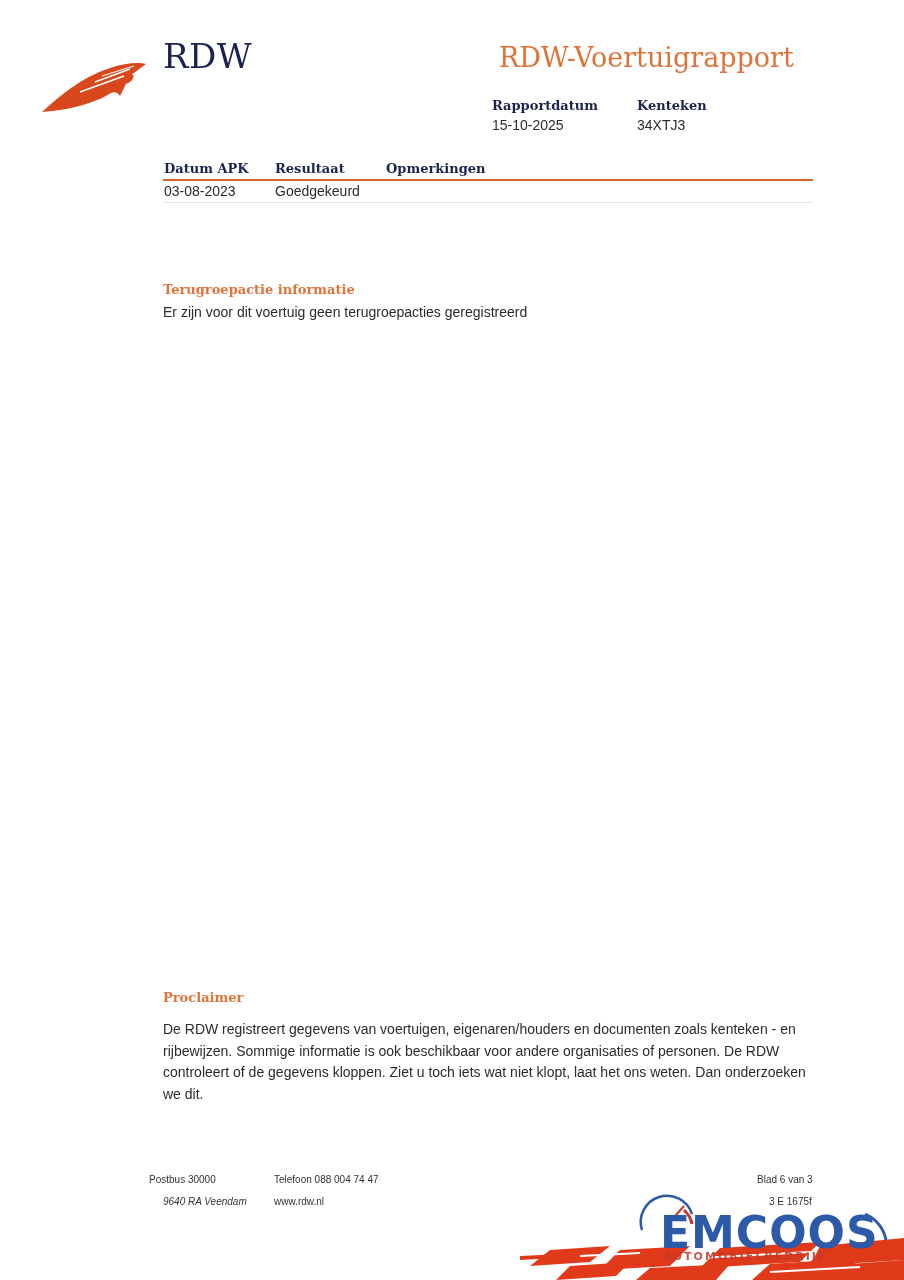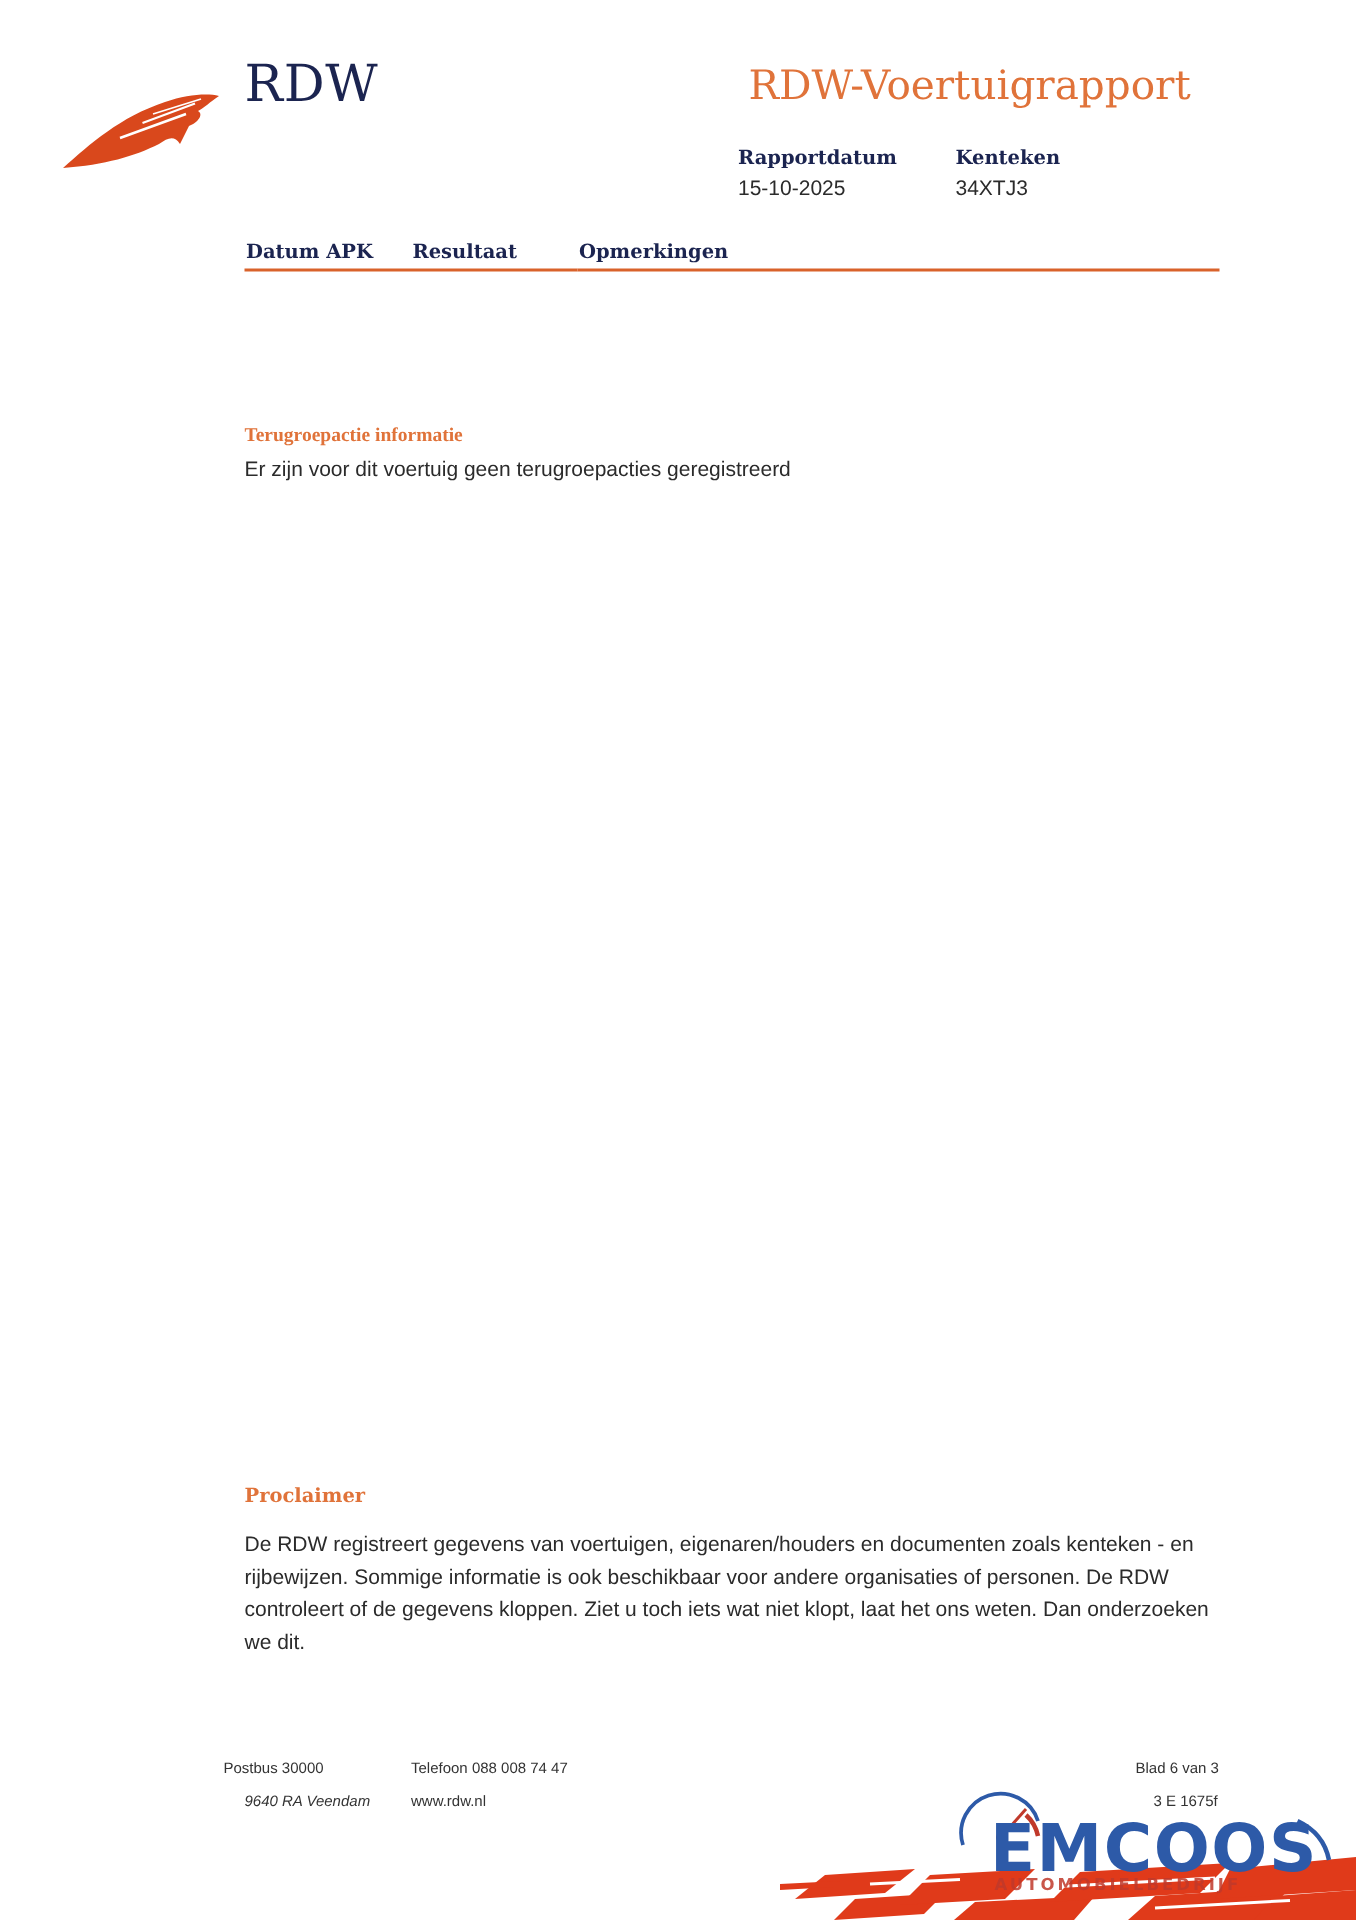--- a/index.html
+++ b/index.html
@@ -17,21 +17,21 @@
     .meta.date { left: 492px; }
     .meta.plate { left: 637px; }
 
     .apk-table { position: absolute; left: 163px; top: 160px; width: 650px; border-collapse: collapse; }
     .apk-table th { font-family: "DejaVu Serif", serif; font-weight: bold; font-size: 13px; color: #1b2450; text-align: left; padding: 1px 0 3px 1px; border-bottom: 2px solid #d9622b; }
     .apk-table td { font-size: 14px; color: #2b2b2b; padding: 2px 0 3px 1px; border-bottom: 1px solid #e6e6e6; height: 21px; }
     .col-date { width: 111px; }
     .col-result { width: 111px; }
 
     .section-title { position: absolute; left: 163px; font-family: "DejaVu Serif", serif; font-weight: bold; font-size: 13px; color: #e0733a; }
-    .recall-title { top: 282px; font-family: Liberation Serif, serif; }
+    .recall-title { top: 282px; }
     .recall-text { position: absolute; left: 163px; top: 304px; font-size: 14px; color: #2b2b2b; }
 
     .disclaimer-title { top: 990px; }
     .disclaimer-text { position: absolute; left: 163px; top: 1019px; width: 650px; font-size: 14px; line-height: 21.5px; color: #2b2b2b; }
 
     .footer-item { position: absolute; font-size: 10px; color: #333; }
     .f-postbus { left: 149px; top: 1174px; }
     .f-city { left: 163px; top: 1196px; font-style: italic; }
     .f-phone { left: 274px; top: 1174px; }
     .f-web { left: 274px; top: 1196px; }
@@ -66,32 +66,37 @@
 
 <table class="apk-table">
   <thead>
     <tr>
       <th class="col-date">Datum APK</th>
       <th class="col-result">Resultaat</th>
       <th>Opmerkingen</th>
     </tr>
   </thead>
   <tbody>
+    <tr>
+      <td>03-08-2023</td>
+      <td>Goedgekeurd</td>
+      <td></td>
+    </tr>
   </tbody>
 </table>
 
 <div class="section-title recall-title">Terugroepactie informatie</div>
 <div class="recall-text">Er zijn voor dit voertuig geen terugroepacties geregistreerd</div>
 
 <div class="section-title disclaimer-title">Proclaimer</div>
 <div class="disclaimer-text">De RDW registreert gegevens van voertuigen, eigenaren/houders en documenten zoals kenteken - en rijbewijzen. Sommige informatie is ook beschikbaar voor andere organisaties of personen. De RDW controleert of de gegevens kloppen. Ziet u toch iets wat niet klopt, laat het ons weten. Dan onderzoeken we dit.</div>
 
 <div class="footer-item f-postbus">Postbus 30000</div>
 <div class="footer-item f-city">9640 RA Veendam</div>
-<div class="footer-item f-phone">Telefoon 088 008 74 47</div>
+<div class="footer-item f-phone">Telefoon 088 004 74 47</div>
 <div class="footer-item f-web">www.rdw.nl</div>
 <div class="footer-item f-page">Blad 6 van 3</div>
 <div class="footer-item f-code">3 E 1675f</div>
 
 <svg class="stamp" viewBox="0 0 384 100">
 
   <g>
     <path d="M122 50 A 26 26 0 0 1 172 34" fill="none" stroke="#2d5aa8" stroke-width="2.5"></path>
     <path d="M164 30 A 26 26 0 0 1 172 44" fill="none" stroke="#c0392b" stroke-width="3"></path>
     <line x1="148" y1="44" x2="164" y2="26" stroke="#c0392b" stroke-width="2"></line>

